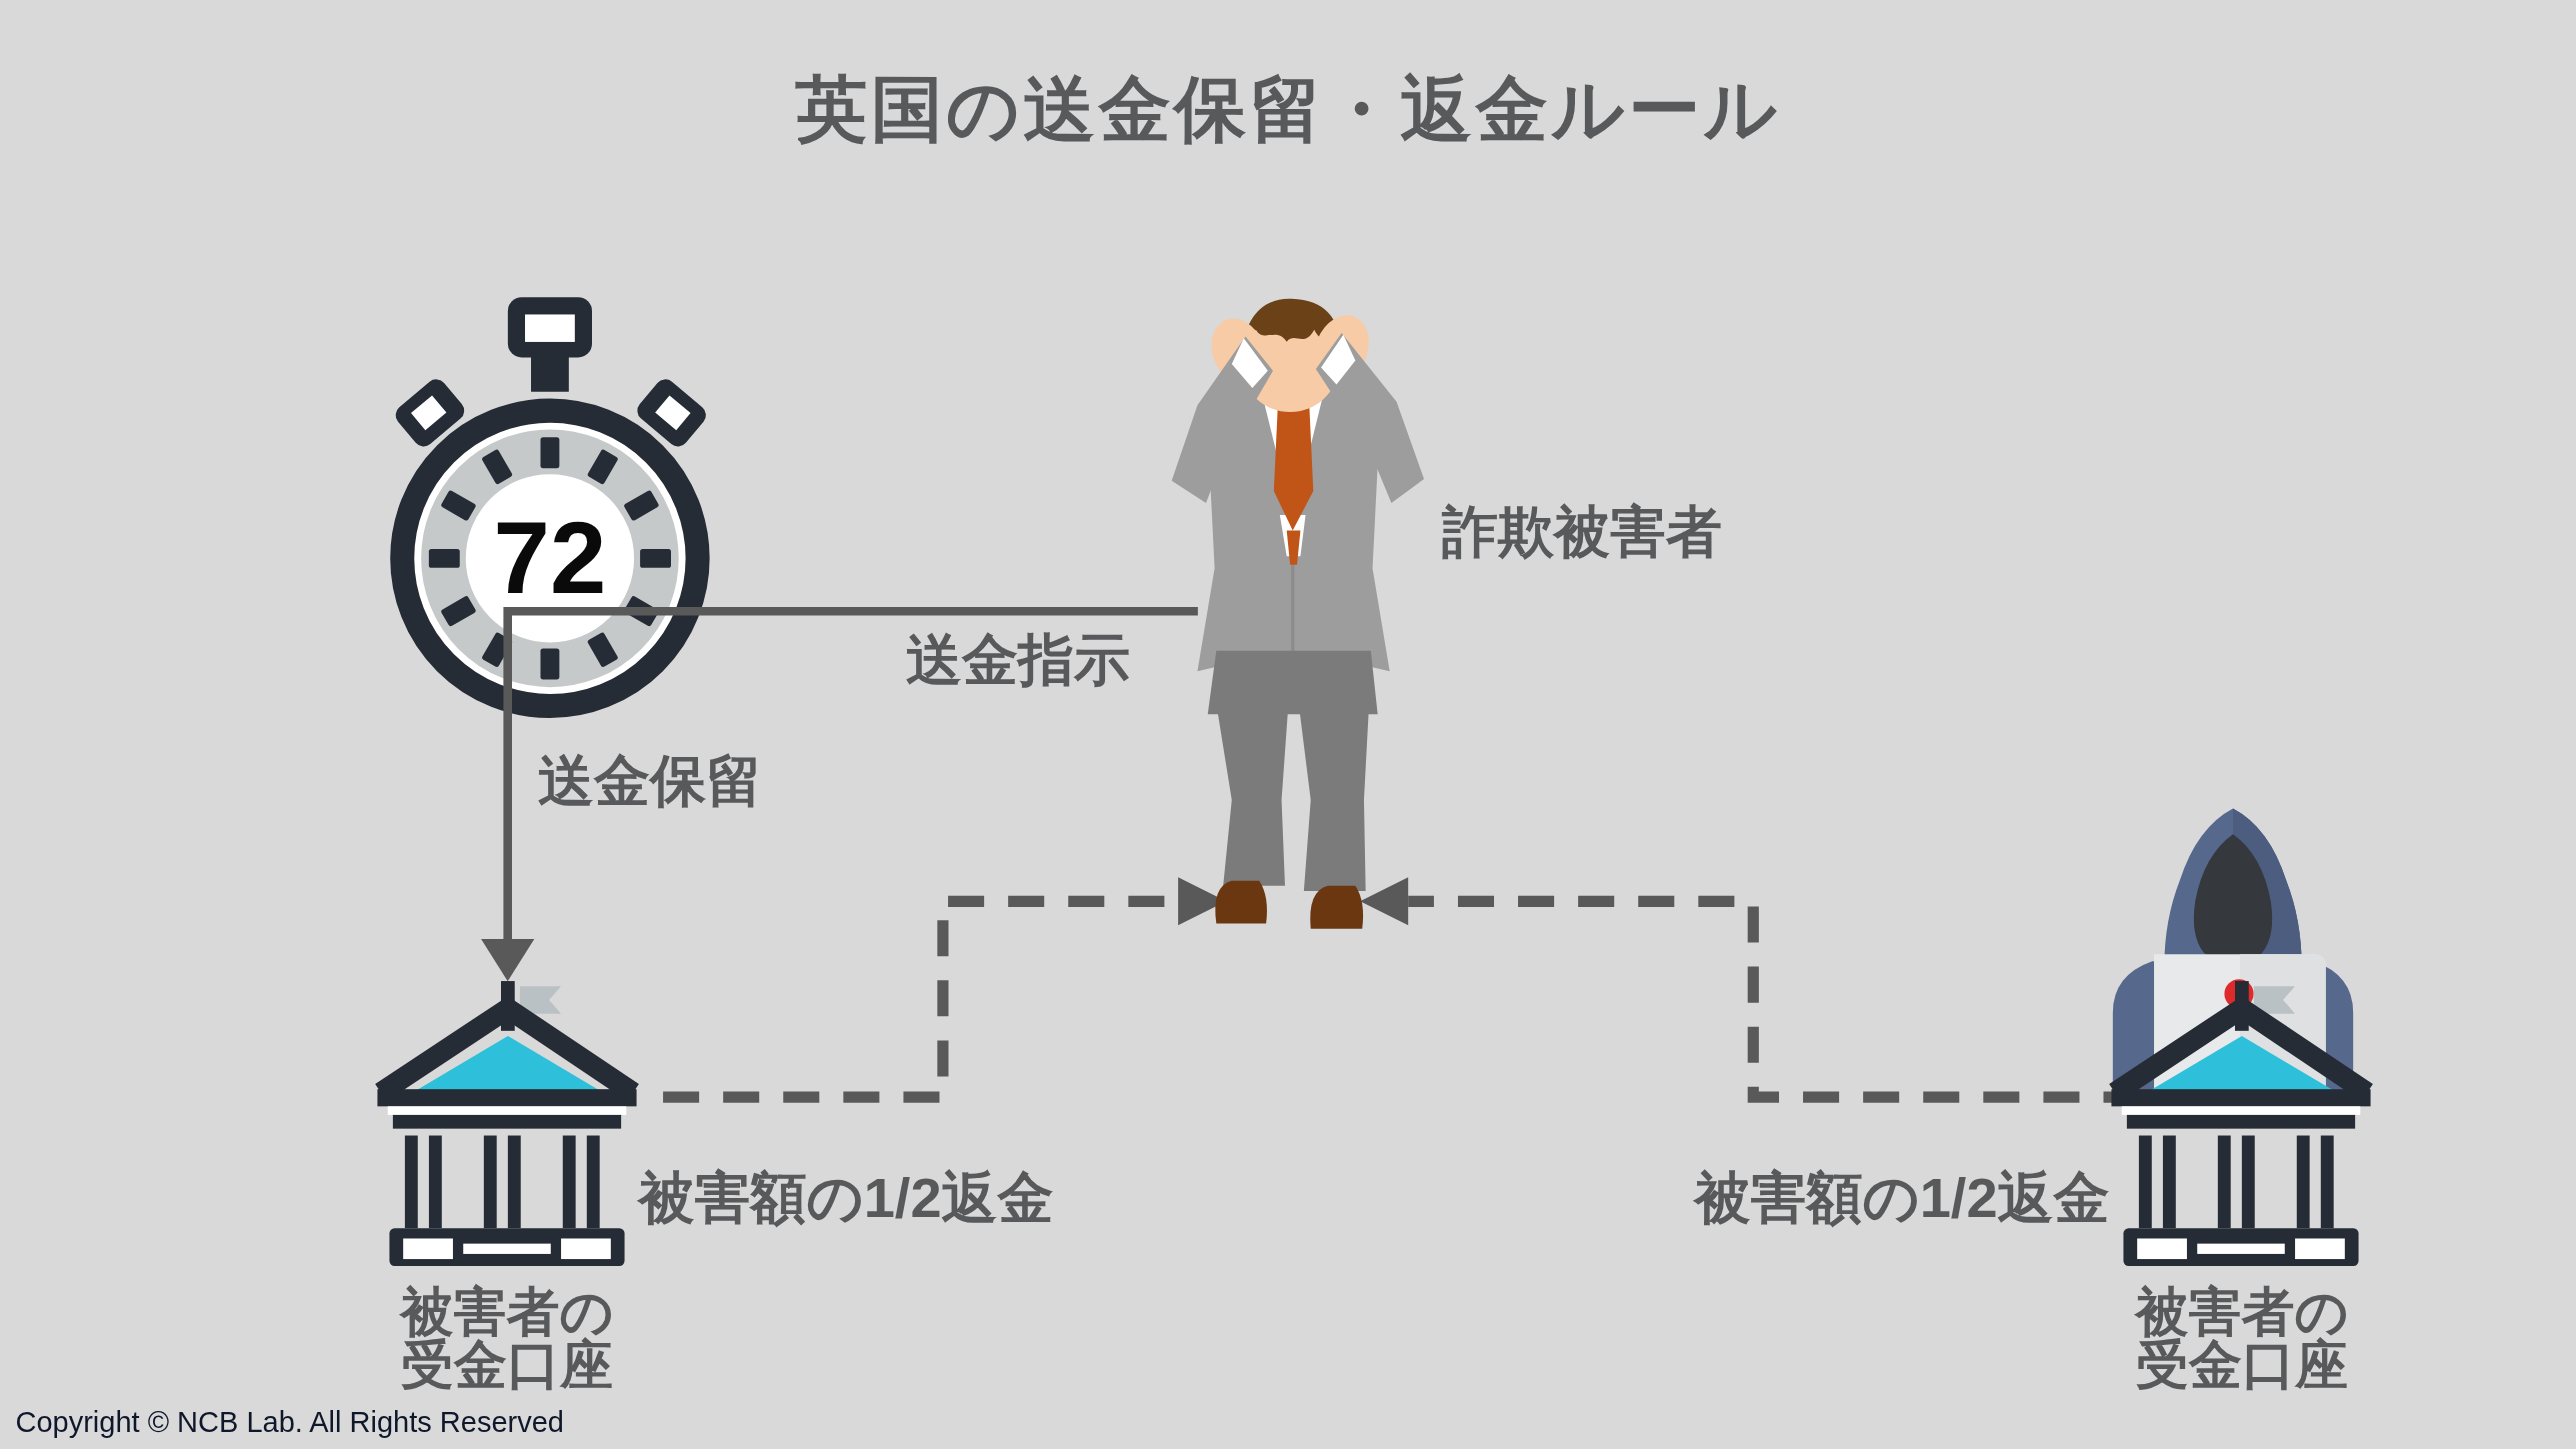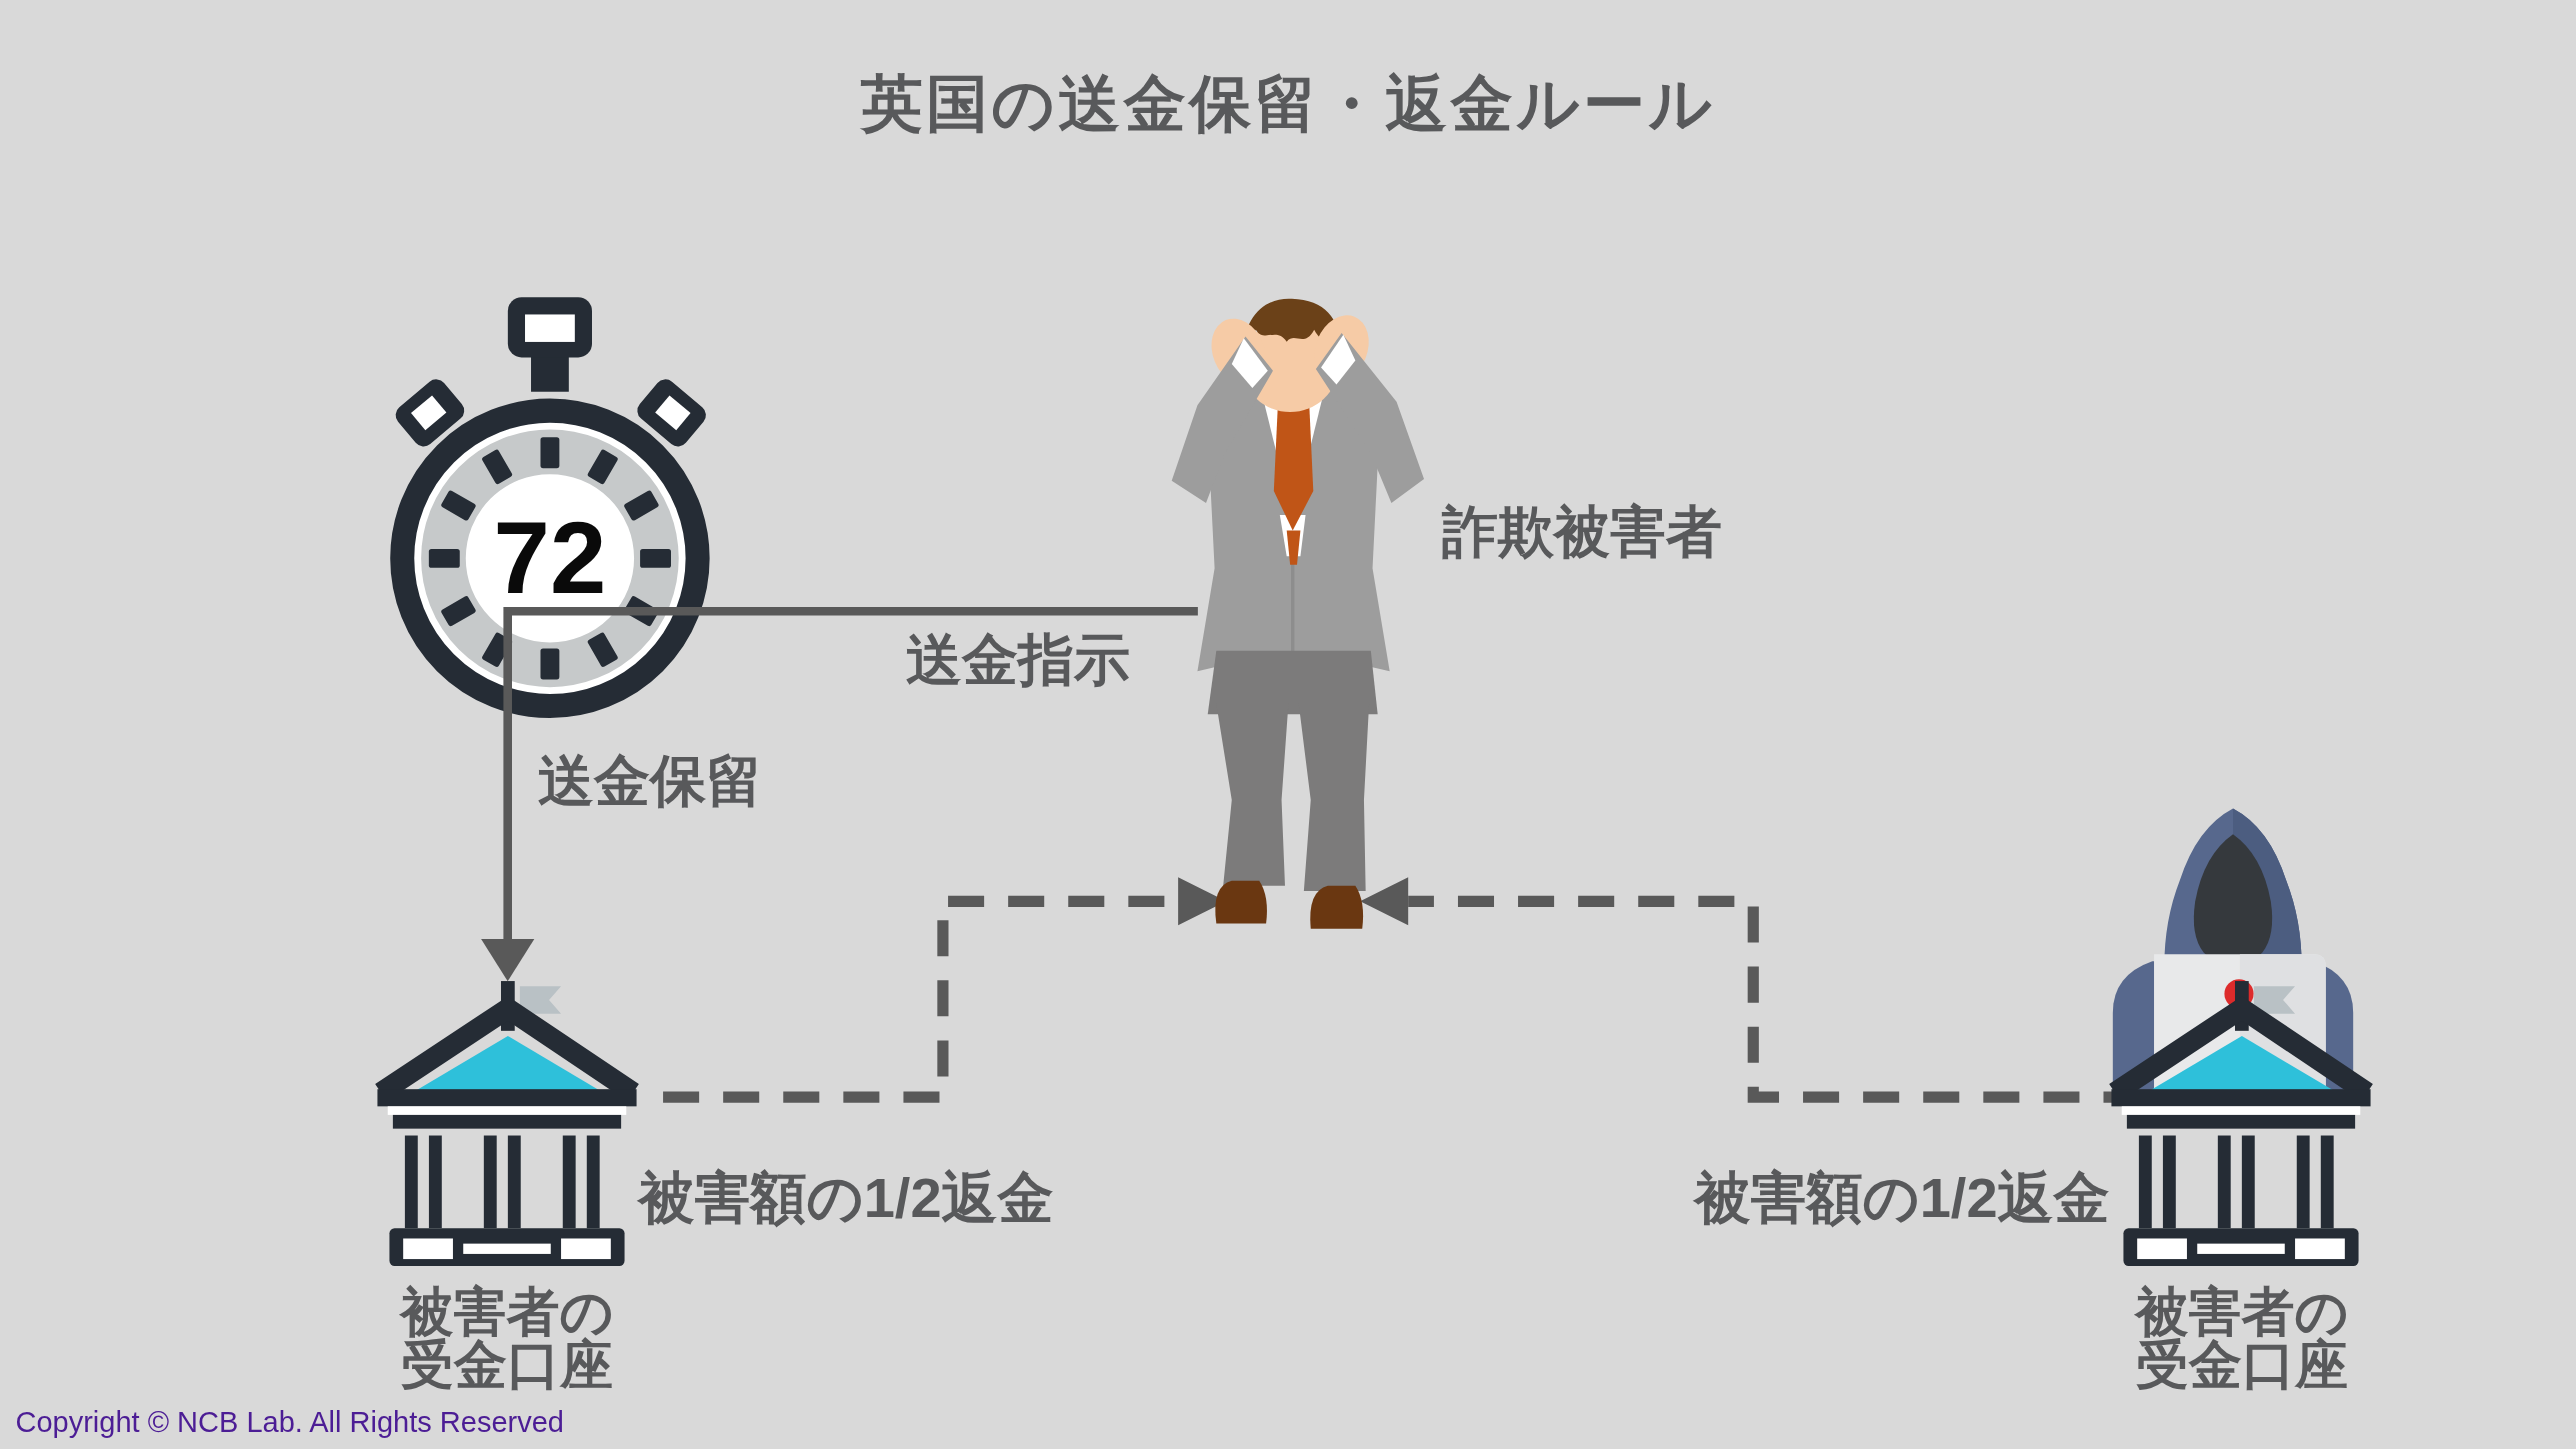--- a/index.html
+++ b/index.html
@@ -1,23 +1,23 @@
 <!DOCTYPE html>
 <html style="font-size:13.7px"><head>
 <meta charset="utf-8">
 <style>
   html,body{margin:0;padding:0;}
   body{font-family:"Liberation Sans","DejaVu Sans",sans-serif;}
   .canvas{position:relative;width:2576px;height:1449px;background:#d9d9d9;overflow:hidden;}
   .abs{position:absolute;}
-  .title{left:0;top:62px;width:2576px;text-align:center;font-size:62px;font-weight:bold;color:#58595b;letter-spacing:3.4px;}
+  .title{left:0;top:62px;width:2576px;text-align:center;font-size:72px;font-weight:bold;color:#58595b;letter-spacing:3.4px;}
   .label{position:absolute;font-size:56px;font-weight:bold;color:#58595b;white-space:nowrap;}
   .label.centered{transform:translateX(-50%);}
   .caption{position:absolute;transform:translateX(-50%);text-align:center;font-size:53px;font-weight:bold;color:#58595b;line-height:53px;white-space:nowrap;}
-  .copyright{position:absolute;left:15.5px;top:1406px;font-size:29px;color:#4c1d95;}
+  .copyright{position:absolute;left:15.5px;top:1406px;font-size:29px;color:#0f172a;}
   svg{display:block;}
 </style>
 </head>
 <body>
 
 <div class="canvas">
 
   <div class="abs title">英国の送金保留・返金ルール</div>
 
   <svg class="abs" style="left:355px;top:273px;" width="395" height="447" viewBox="0 0 460 520">

